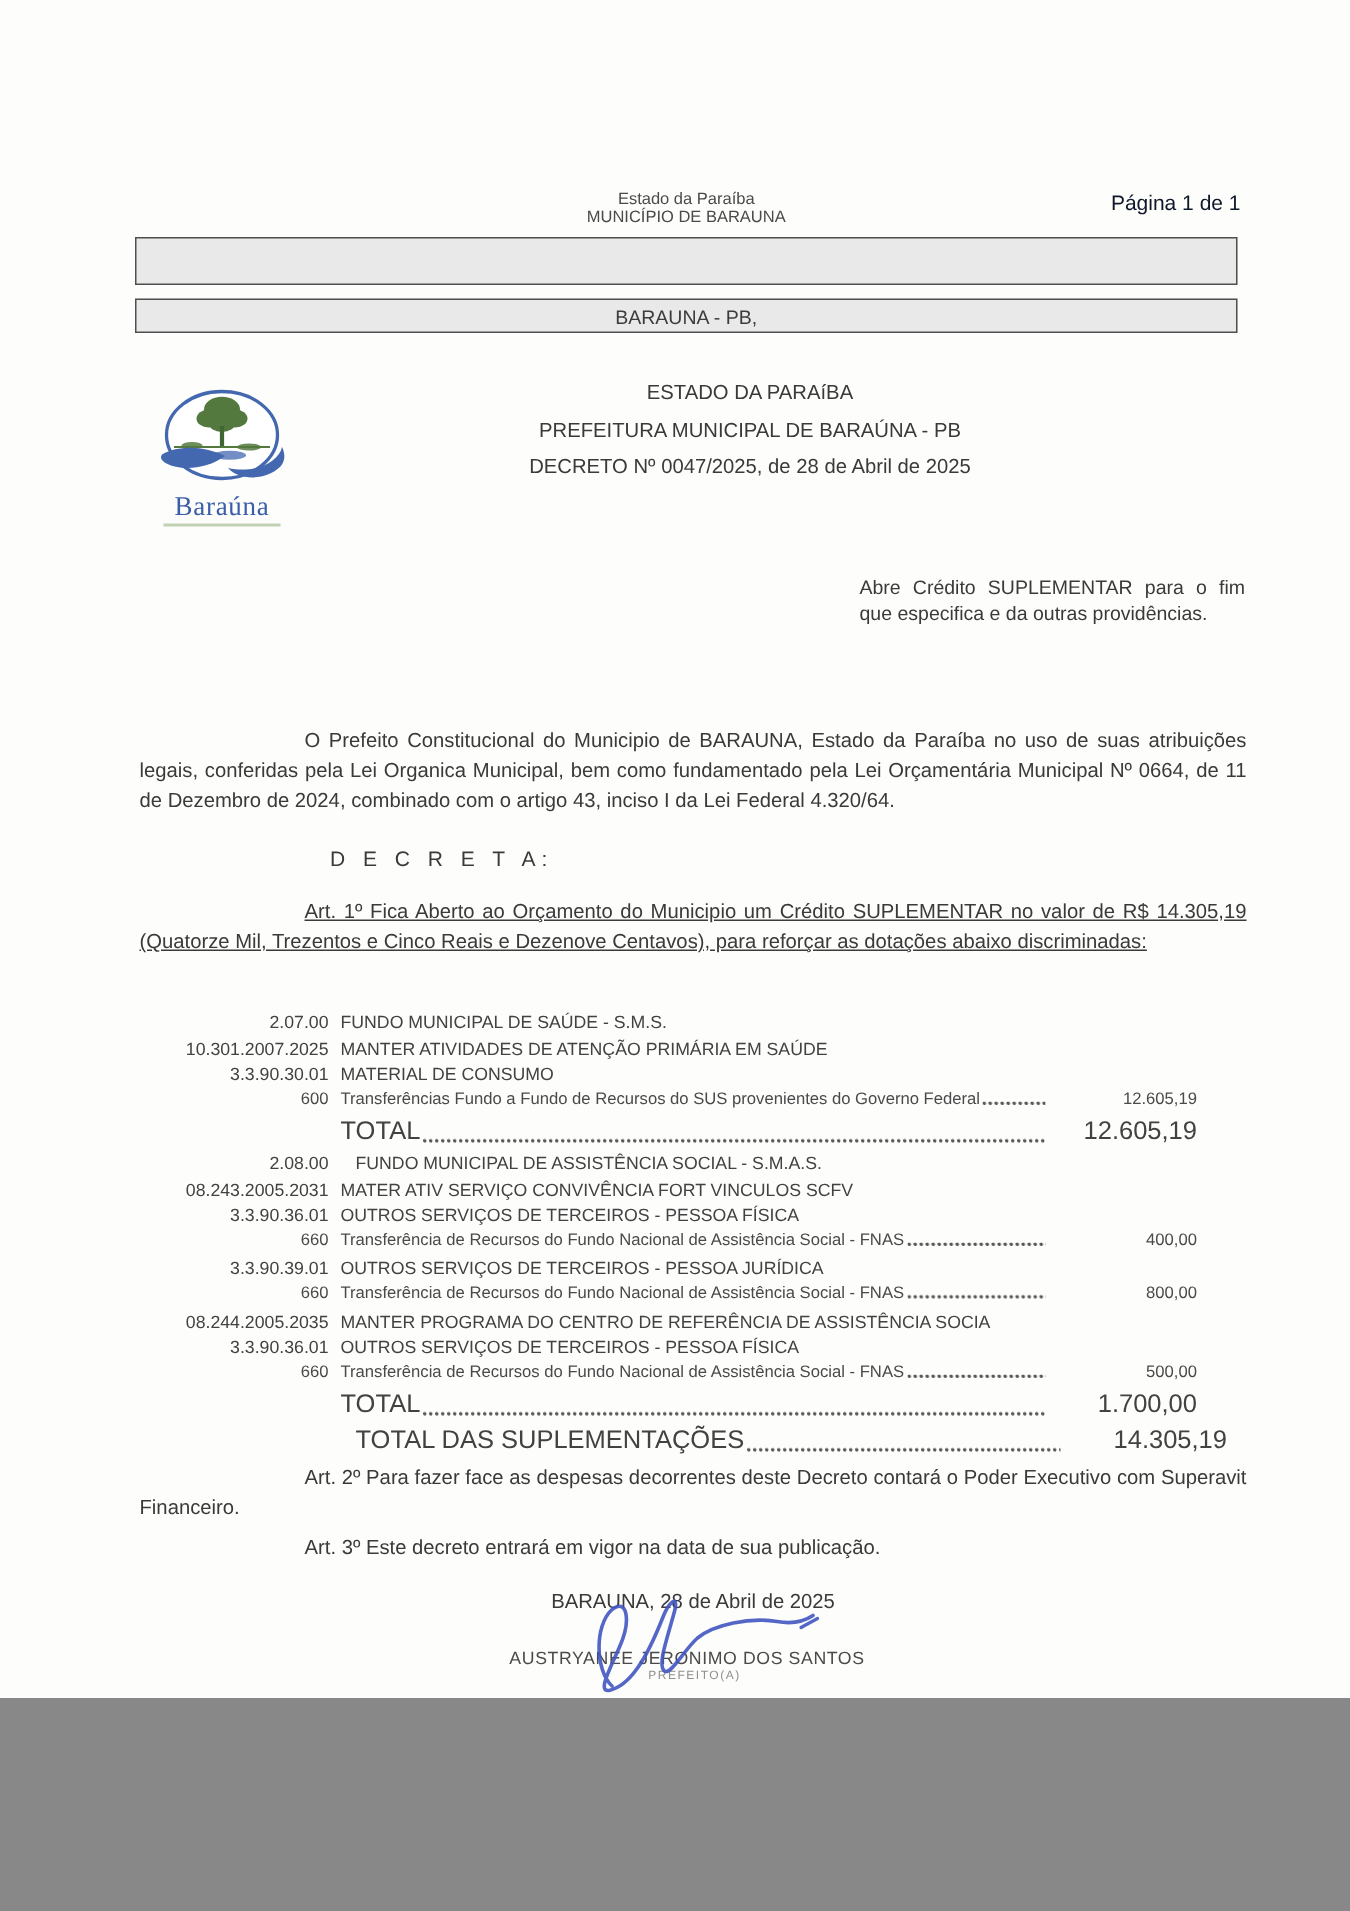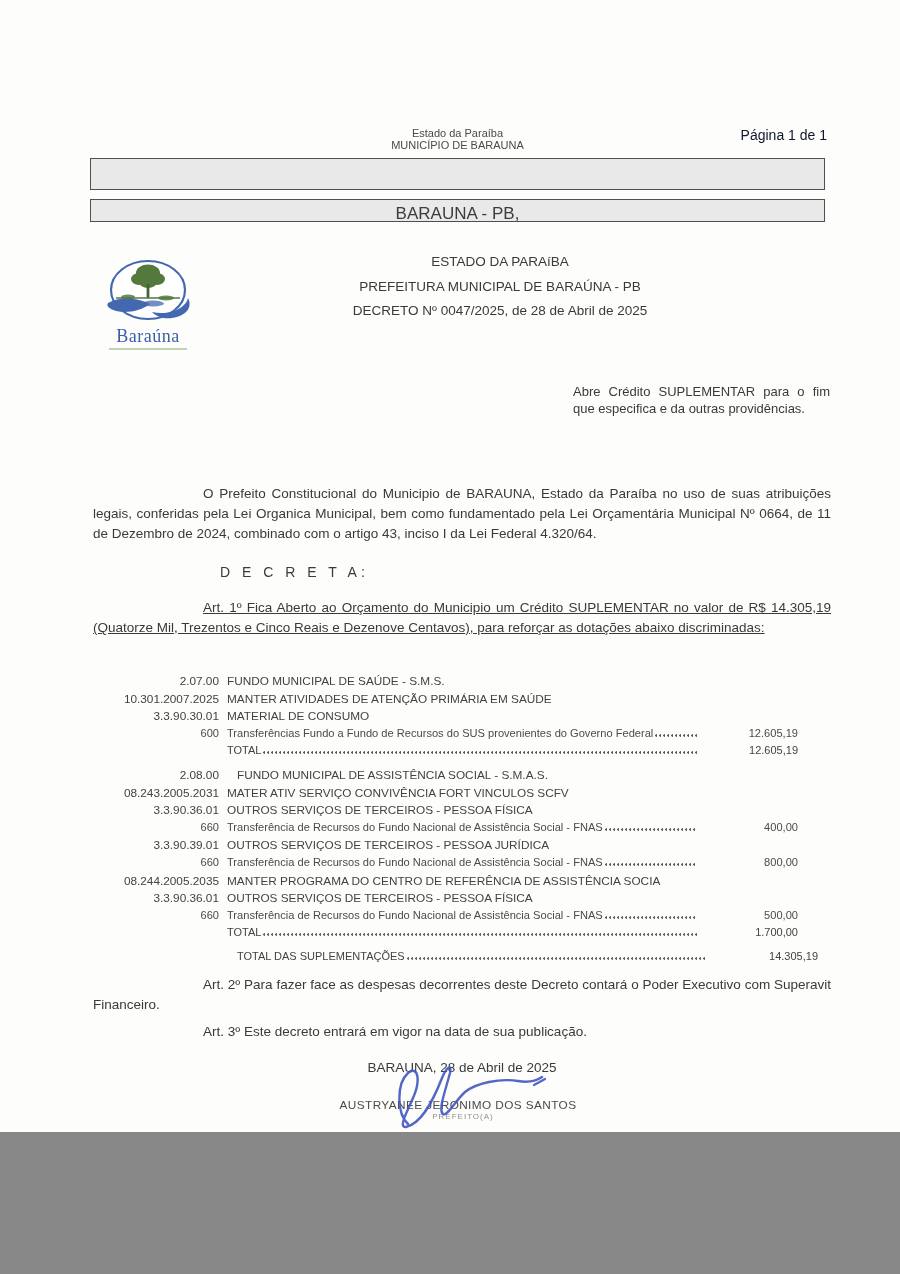--- a/index.html
+++ b/index.html
@@ -30,21 +30,21 @@
   .page-number{
     position:absolute;right:73px;top:127px;
     font-size:14px;color:#0f172a;
   }
   .graybox{
     position:absolute;left:90px;width:735px;
     background:var(--box-fill);
     border:1.6px solid var(--box-border);
   }
   .box1{top:158px;height:32px;}
-  .box2{top:199px;height:23px;font-size:17px;text-align:center;padding-top:4px;color:#3c3c3c;}
+  .box2{top:199px;height:23px;font-size:13px;text-align:center;padding-top:4px;color:#3c3c3c;}
   
   .logo{position:absolute;left:98px;top:258px;width:100px;text-align:center;}
   .logo-name{
     font-family:"Liberation Serif",serif;
     font-size:18px;color:#3b5ea9;letter-spacing:.5px;margin-top:-2px;
   }
   .logo-subline{height:2px;width:78px;margin:1px auto 0;background:#8fae77;opacity:.55;}
   
   .title-block{
     position:absolute;left:170px;top:250px;width:660px;
@@ -71,21 +71,21 @@
   
   .budget{position:absolute;left:93px;top:674px;width:705px;}
   .trow{display:flex;align-items:baseline;height:17.6px;}
   .trow.gap{margin-top:6px;gap:10px;}
   .tcode{width:126px;text-align:right;flex:none;white-space:nowrap;}
   .tdesc{flex:none;width:473px;display:flex;align-items:baseline;margin-left:8px;overflow:hidden;}
   .tdesc .t{white-space:nowrap;}
   .tval{width:98px;text-align:right;flex:none;white-space:nowrap;}
   .trow.header{font-size:11.8px;color:#424242;}
   .trow.detail{font-size:11.1px;color:#4a4a4a;}
-  .trow.total{font-size:11px;color:#424242;}
+  .trow.total{font-size:17px;color:#424242;}
   .dots{
     flex:1;align-self:flex-end;height:10px;margin:0 3px 1px 2px;
     background-image:radial-gradient(circle at 1.2px 7.5px,#5a5a5a 1px,rgba(0,0,0,0) 1.3px);
     background-size:4px 10px;background-repeat:repeat-x;
   }
   
   .dateline{
     position:absolute;left:93px;top:1060px;width:738px;
     text-align:center;font-size:13.5px;color:#3a3a3a;
   }

